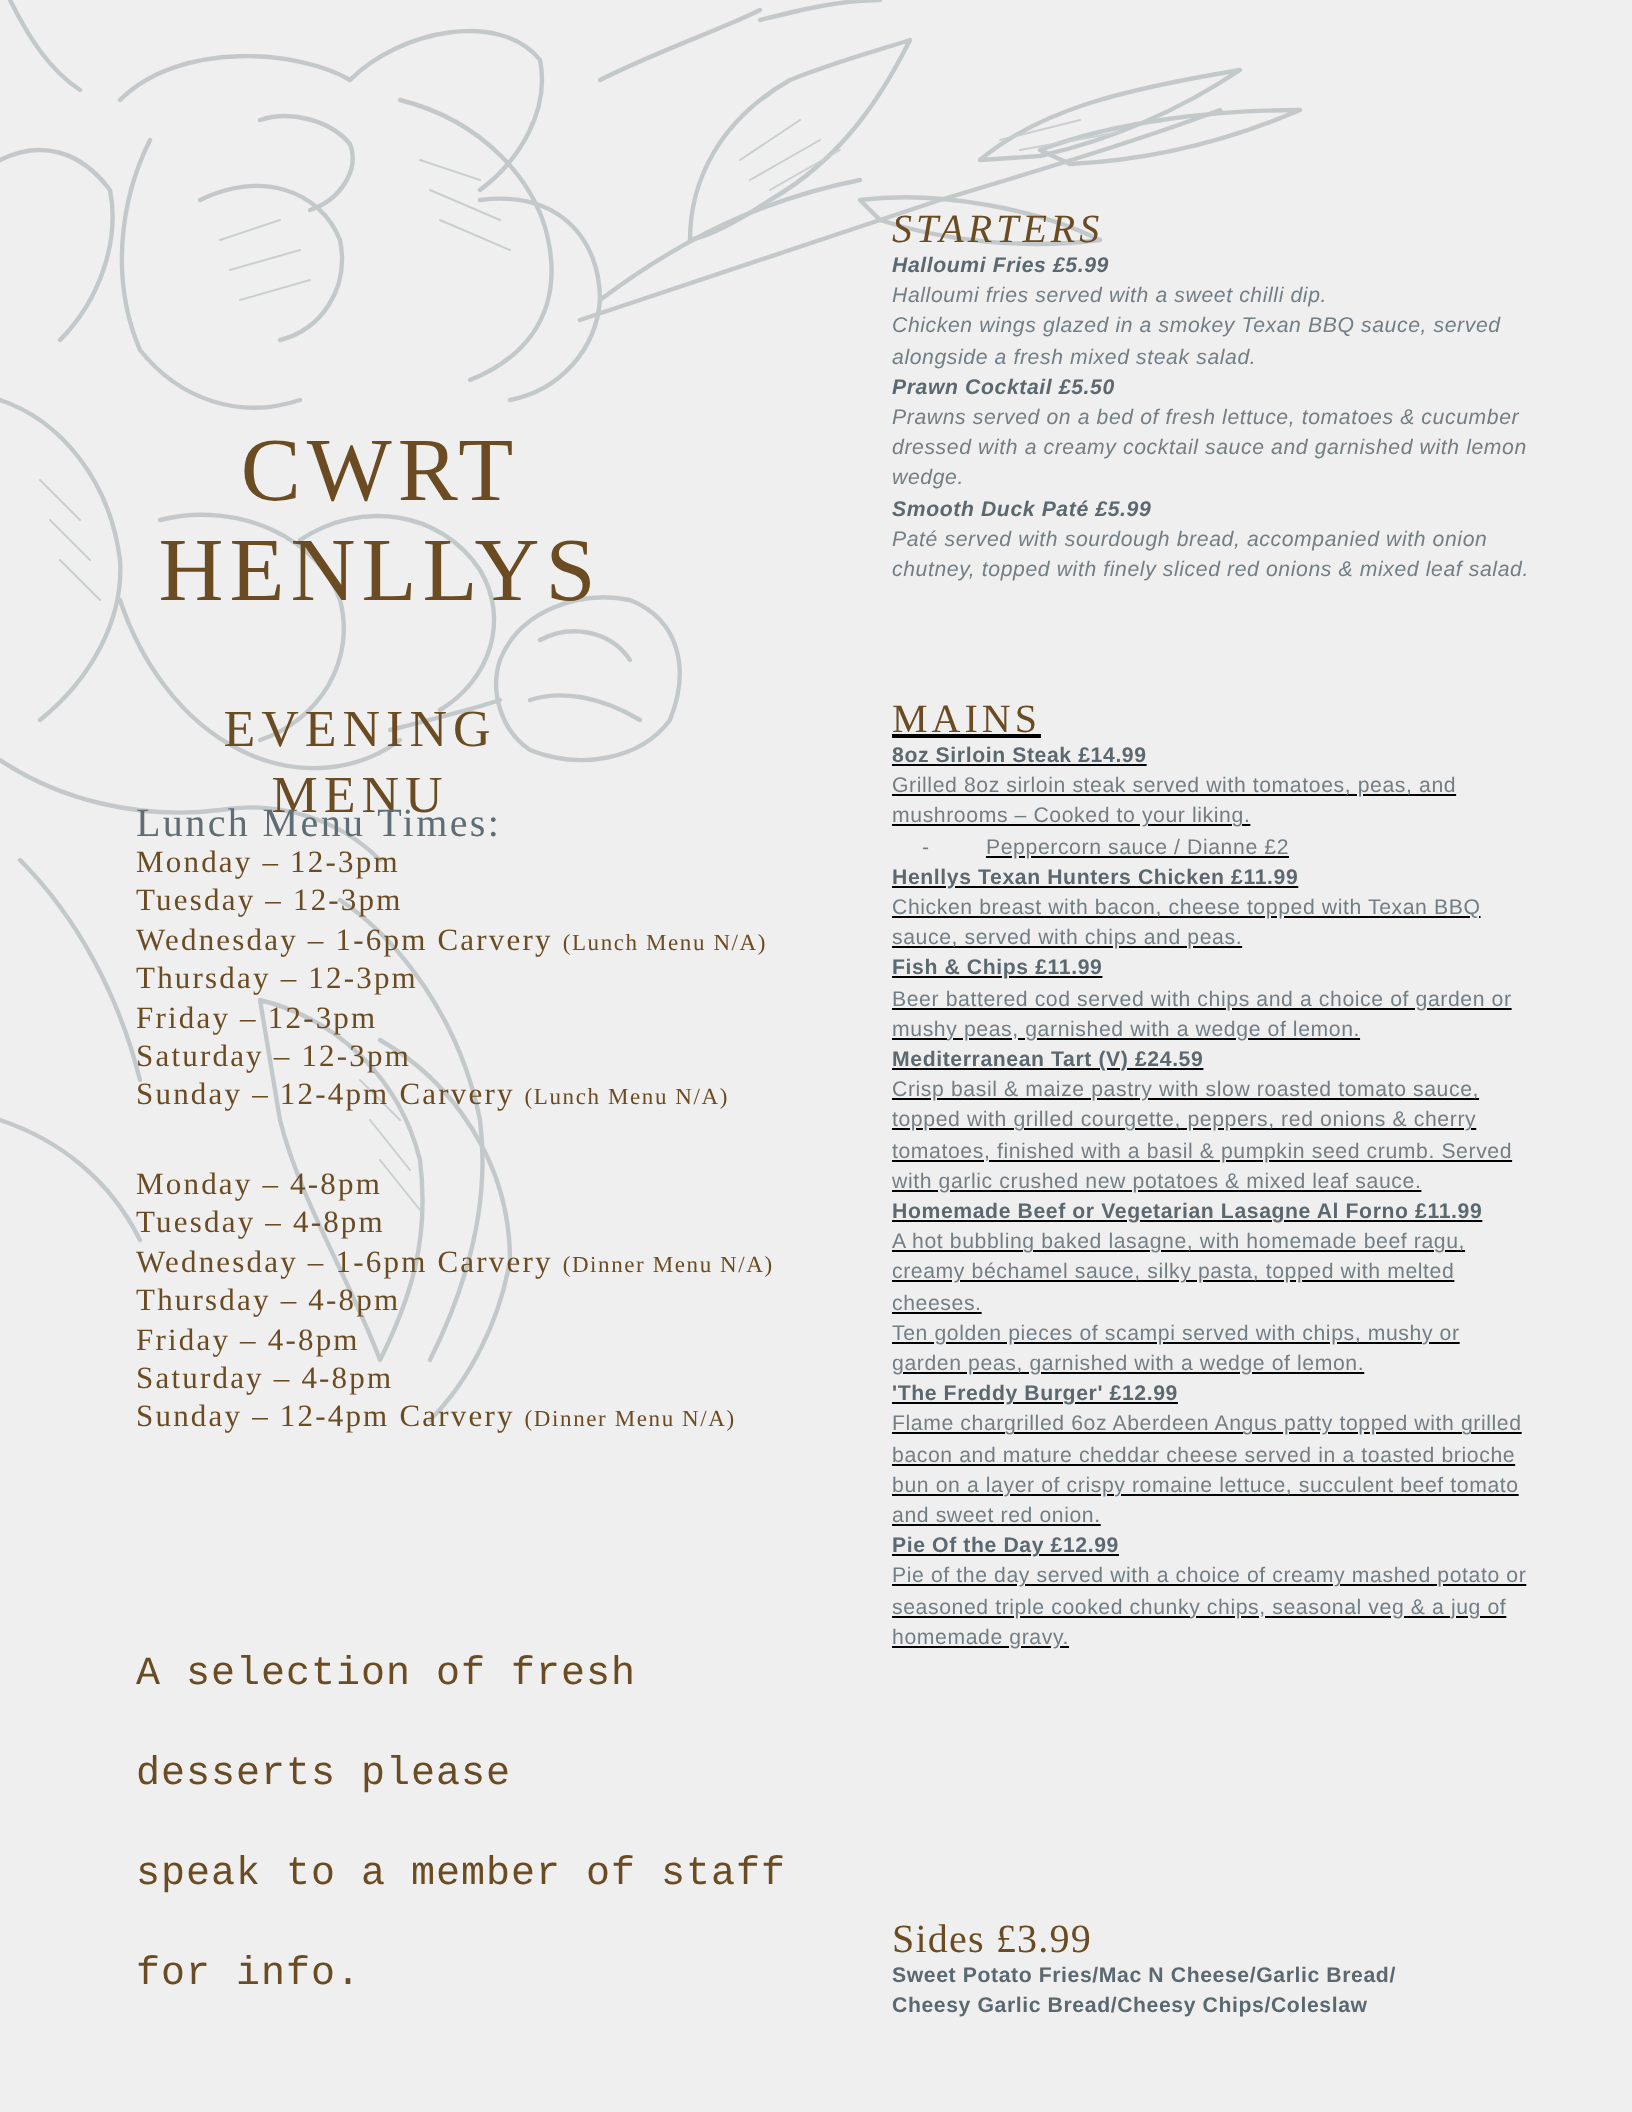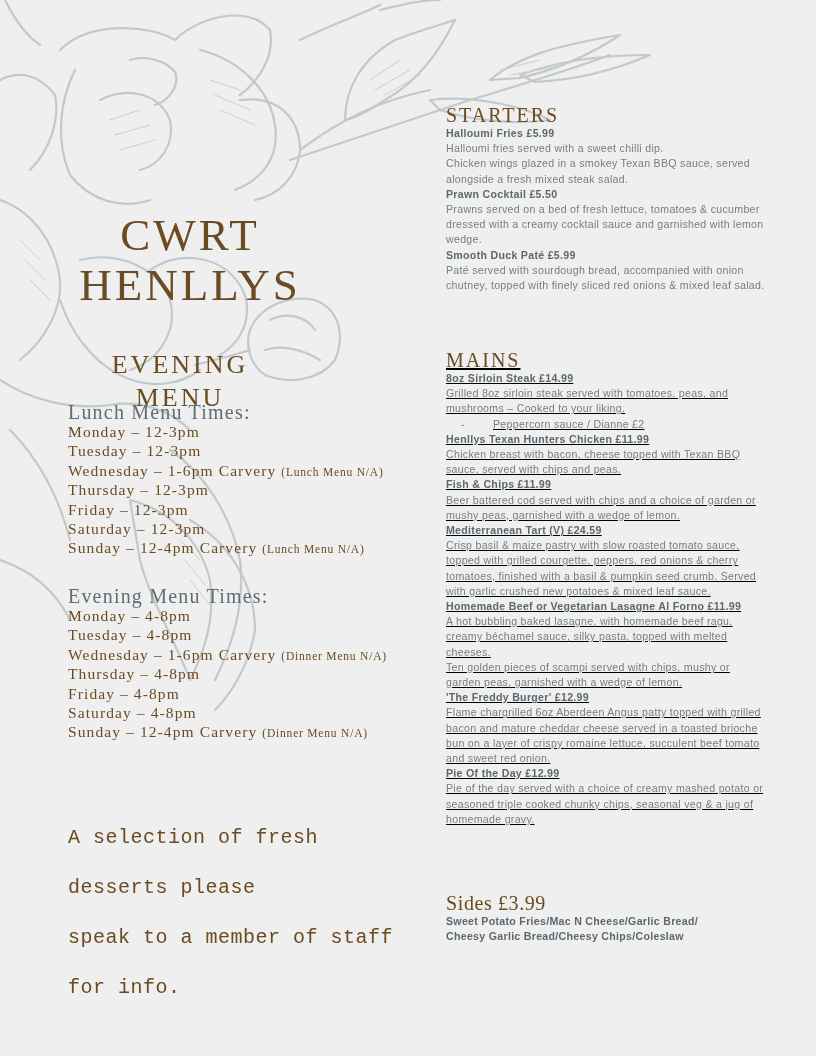--- a/index.html
+++ b/index.html
@@ -109,23 +109,23 @@
       letter-spacing: 0.3px;
     }
     .item-sub {
       color: #727e85;
       font-size: 10.6px;
       line-height: 15.2px;
       letter-spacing: 0.3px;
       padding-left: 15px;
     }
     .item-sub .dash { display: inline-block; width: 32px; }
-    .starters { top: 104px; }
+    .starters { top: 104px; font-style: italic; }
     .mains { top: 349px; text-decoration: underline; }
-    .sides { top: 892px; }
+    .sides { top: 959px; }
     .sides .section-title { letter-spacing: 0.6px; }
   </style>
 </head>
 <body>
 
 <svg class="floral" viewBox="0 0 816 1056" xmlns="http://www.w3.org/2000/svg">
 
   <path d="M60 50 C 90 20, 150 25, 175 40 C 200 15, 250 5, 270 30 C 275 55, 260 80, 240 95"></path>
   <path d="M75 70 C 60 100, 55 140, 70 175 C 90 200, 120 210, 150 200"></path>
   <path d="M100 100 C 130 85, 160 95, 170 120 C 175 145, 160 165, 140 170"></path>
@@ -183,21 +183,20 @@
   <div class="hours-line"><span>Monday – 12-3pm</span><span class="hours-note"></span></div>
   <div class="hours-line"><span>Tuesday – 12-3pm</span><span class="hours-note"></span></div>
   <div class="hours-line"><span>Wednesday – 1-6pm Carvery </span><span class="hours-note">(Lunch Menu N/A)</span></div>
   <div class="hours-line"><span>Thursday – 12-3pm</span><span class="hours-note"></span></div>
   <div class="hours-line"><span>Friday – 12-3pm</span><span class="hours-note"></span></div>
   <div class="hours-line"><span>Saturday – 12-3pm</span><span class="hours-note"></span></div>
   <div class="hours-line"><span>Sunday – 12-4pm Carvery </span><span class="hours-note">(Lunch Menu N/A)</span></div>
 </div>
 
 <div class="hours hours-evening">
-  <div class="hours-heading">Evening Menu Times:</div>
   <div class="hours-line"><span>Monday – 4-8pm</span><span class="hours-note"></span></div>
   <div class="hours-line"><span>Tuesday – 4-8pm</span><span class="hours-note"></span></div>
   <div class="hours-line"><span>Wednesday – 1-6pm Carvery </span><span class="hours-note">(Dinner Menu N/A)</span></div>
   <div class="hours-line"><span>Thursday – 4-8pm</span><span class="hours-note"></span></div>
   <div class="hours-line"><span>Friday – 4-8pm</span><span class="hours-note"></span></div>
   <div class="hours-line"><span>Saturday – 4-8pm</span><span class="hours-note"></span></div>
   <div class="hours-line"><span>Sunday – 12-4pm Carvery </span><span class="hours-note">(Dinner Menu N/A)</span></div>
 </div>
 
 <div class="desserts">

